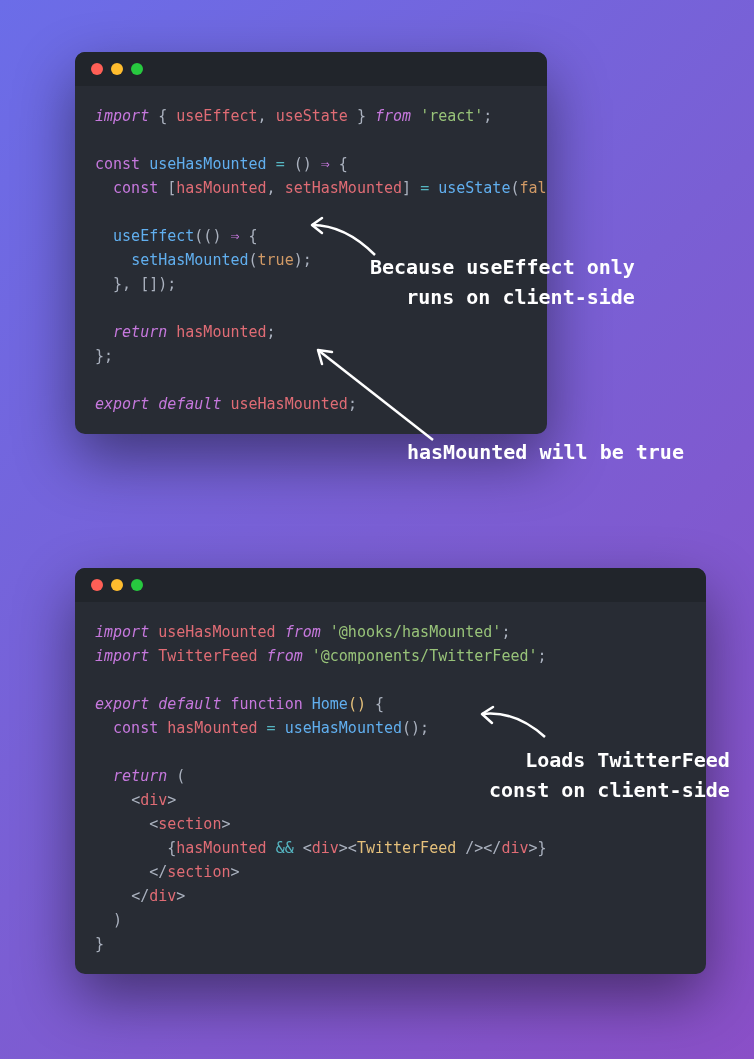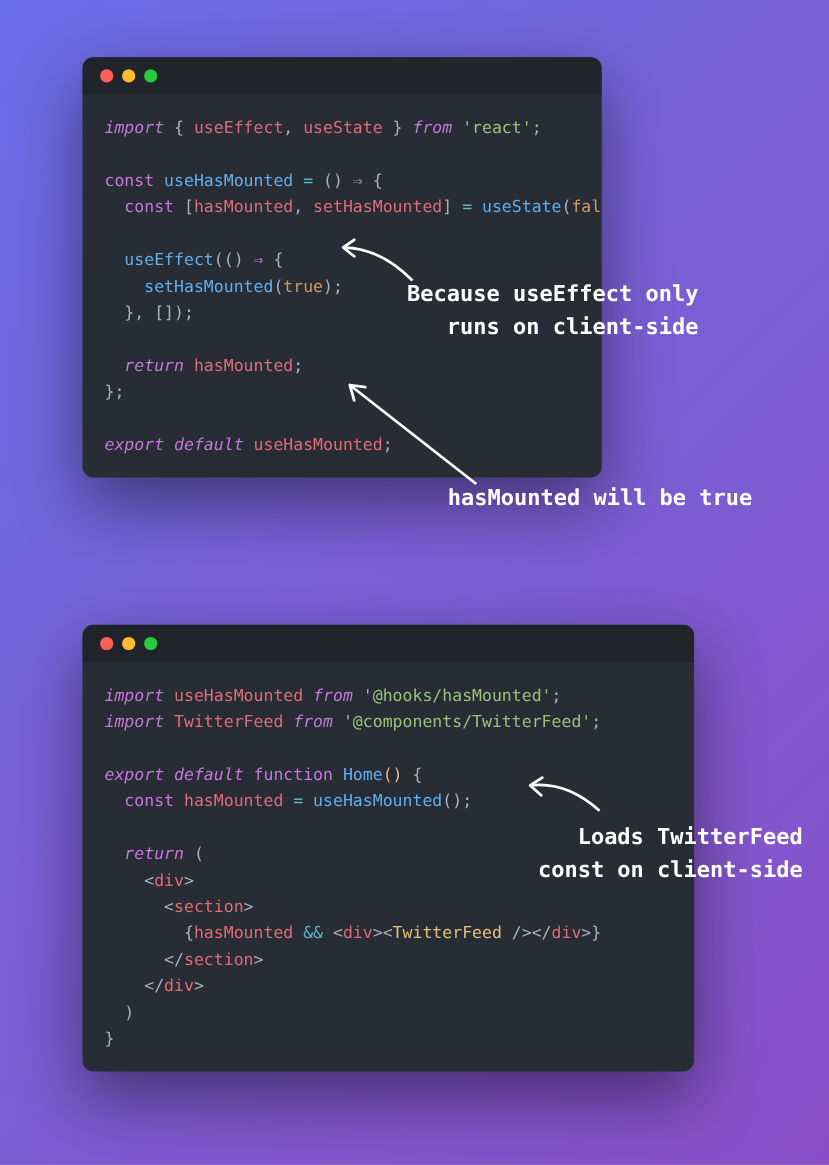--- a/index.html
+++ b/index.html
@@ -99,21 +99,21 @@
 </svg>
 
 <div class="annotation" style="left:391px; top:437px;margin-left:16px;">
   <span>hasMounted will be true</span><br>
 </div>
 <svg class="arrow" style="left:308px; top:340px;" width="130" height="110" viewBox="0 0 130 110">
   <path d="M 125 100 L 10 10" stroke="#fff" stroke-width="2.5" fill="none"></path>
   <path d="M 10 10 L 24 12 M 10 10 L 14 24" stroke="#fff" stroke-width="2.5" fill="none" stroke-linecap="round"></path>
 </svg>
 
-<div class="window" style="left:75px; top:568px; width:556px;">
+<div class="window" style="left:75px; top:568px; width:631px;">
   <div class="titlebar">
     <div class="dot red"></div>
     <div class="dot yellow"></div>
     <div class="dot green"></div>
   </div>
   <div class="code"><span class="t-kw">import</span> <span class="t-var">useHasMounted</span> <span class="t-kw">from</span> <span class="t-str">'@hooks/hasMounted'</span><span class="t-pun">;</span>
 <span class="t-kw">import</span> <span class="t-var">TwitterFeed</span> <span class="t-kw">from</span> <span class="t-str">'@components/TwitterFeed'</span><span class="t-pun">;</span>
 
 <span class="t-kw">export</span> <span class="t-kw">default</span> <span class="t-kw2">function</span> <span class="t-fn">Home</span><span class="t-id">()</span> <span class="t-pun">{</span>
   <span class="t-kw2">const</span> <span class="t-var">hasMounted</span> <span class="t-op">=</span> <span class="t-fn">useHasMounted</span><span class="t-pun">();</span>

